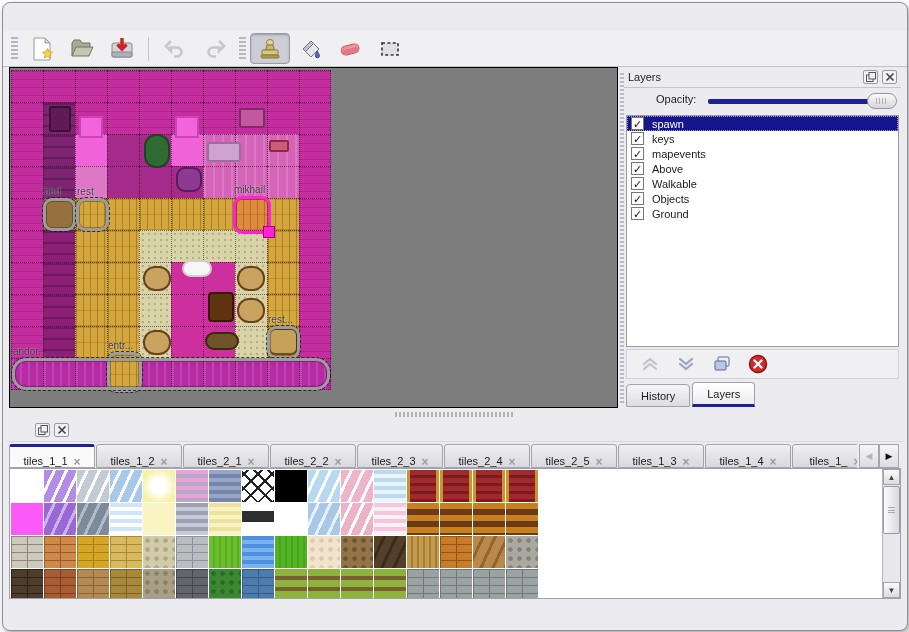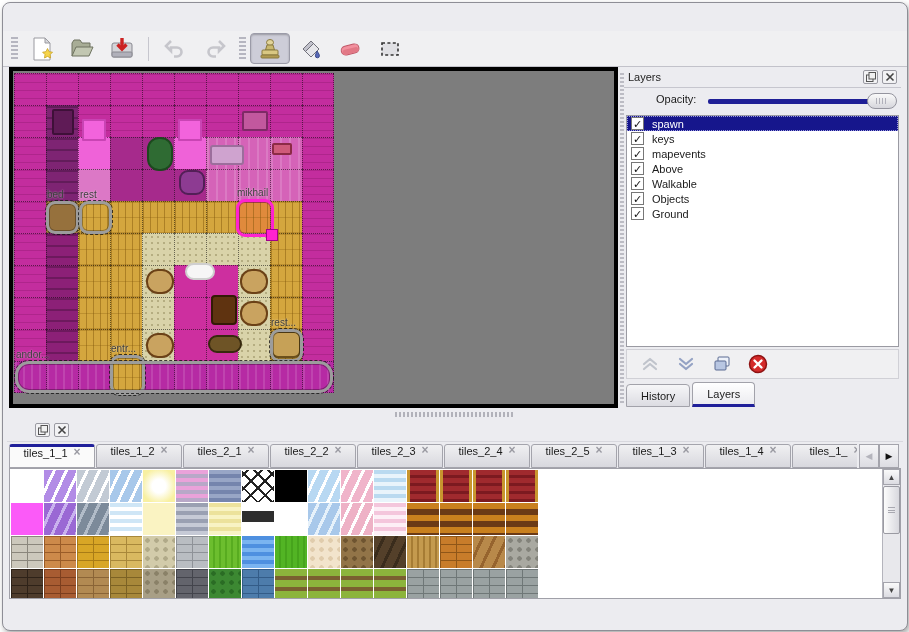--- a/index.html
+++ b/index.html
@@ -15,21 +15,21 @@
     background:#f0f0f2;border-bottom:1px solid #c2c2ca;padding-left:4px;}
   .tb-handle{width:7px;height:24px;margin:0 4px;
     background:repeating-linear-gradient(180deg,#b6b6c0 0 2px,transparent 2px 4px);}
   .tb-sep{width:1px;height:24px;background:#c6c6ce;margin:0 6px;}
   .tool{width:40px;height:31px;display:flex;align-items:center;justify-content:center;
     background:transparent;border:1px solid transparent;border-radius:4px;padding:0;}
   .tool.active{background:#cdcdd8;border-color:#9b9ba8;box-shadow:inset 0 1px 2px rgba(0,0,0,.25);}
   .tool.disabled{opacity:.9;}
   
   .canvas{position:absolute;left:6px;top:64px;width:609px;height:341px;background:#7d7d7d;
-    border:4px solid #000000;box-sizing:border-box;overflow:hidden;}
+    border:1px solid #000000;box-sizing:border-box;overflow:hidden;}
   .map{position:absolute;left:1px;top:2px;width:320px;height:320px;}
   .map-cell{position:absolute;width:32px;height:32px;box-sizing:border-box;
     border-top:1px dotted rgba(10,10,10,.55);border-left:1px dotted rgba(10,10,10,.55);}
   .map-edge{position:absolute;left:0;top:0;width:320px;height:320px;box-sizing:border-box;
     border-right:1px dotted rgba(10,10,10,.55);border-bottom:1px dotted rgba(10,10,10,.55);pointer-events:none;}
   .mk-W{background-image:repeating-linear-gradient(180deg,rgba(80,0,60,.18) 0 1px,transparent 1px 8px);}
   .mk-R{background-image:repeating-linear-gradient(90deg,rgba(255,255,255,.12) 0 2px,transparent 2px 8px);}
   .mk-G,.mk-O{background-image:repeating-linear-gradient(90deg,rgba(125,82,8,.45) 0 1px,transparent 1px 7px),
     repeating-linear-gradient(180deg,rgba(125,82,8,.28) 0 1px,transparent 1px 15px);}
   .mk-T{background-image:radial-gradient(rgba(115,105,55,.35) 1px,transparent 1.3px);background-size:6px 6px;}
@@ -77,21 +77,21 @@
   
   .hsplit{position:absolute;left:0;top:406px;right:0;height:10px;display:flex;align-items:center;justify-content:center;}
   .hsplit .grip{width:120px;height:5px;
     background:repeating-linear-gradient(90deg,#b2b2ba 0 2px,transparent 2px 4px);}
   
   .tilesets{position:absolute;left:4px;top:416px;right:4px;height:182px;}
   .ts-title{position:absolute;left:0;top:0;right:0;height:22px;display:flex;align-items:center;padding:0 4px 0 24px;
     border-bottom:1px solid #d8d8de;}
   .ts-title .t{flex:1;}
   .ts-tabs{position:absolute;left:2px;top:23px;right:46px;height:26px;display:flex;align-items:flex-end;overflow:hidden;}
-  .ttab{flex:0 0 auto;height:24px;width:86px;box-sizing:border-box;display:flex;align-items:flex-start;justify-content:center;
+  .ttab{flex:0 0 auto;height:24px;width:86px;box-sizing:border-box;display:flex;align-items:flex-end;justify-content:center;
     gap:6px;background:linear-gradient(#f0f0f2,#d8d8de);border:1px solid #a4a4ac;border-radius:3px 3px 0 0;margin-right:1px;}
   .ttab.active{background:#fafafa;border-top:3px solid #20209a;}
   .ttab .x{color:#9a9aa2;font-weight:bold;font-size:12px;line-height:10px;}
   .ts-scrollbtns{position:absolute;right:2px;top:25px;width:42px;height:24px;display:flex;}
   .ts-arrow{width:20px;height:24px;background:linear-gradient(#f6f6f8,#dcdce2);border:1px solid #a4a4ac;
     display:flex;align-items:center;justify-content:center;font-size:9px;color:#111;padding:0;}
   .ts-arrow.disabled{color:#b4b4bc;}
   .ts-area{position:absolute;left:2px;top:49px;right:2px;bottom:2px;background:#ffffff;
     border:1px solid #a0a0a8;overflow:hidden;}
   .tiles-grid{position:absolute;left:1px;top:1px;width:529px;height:131px;}

